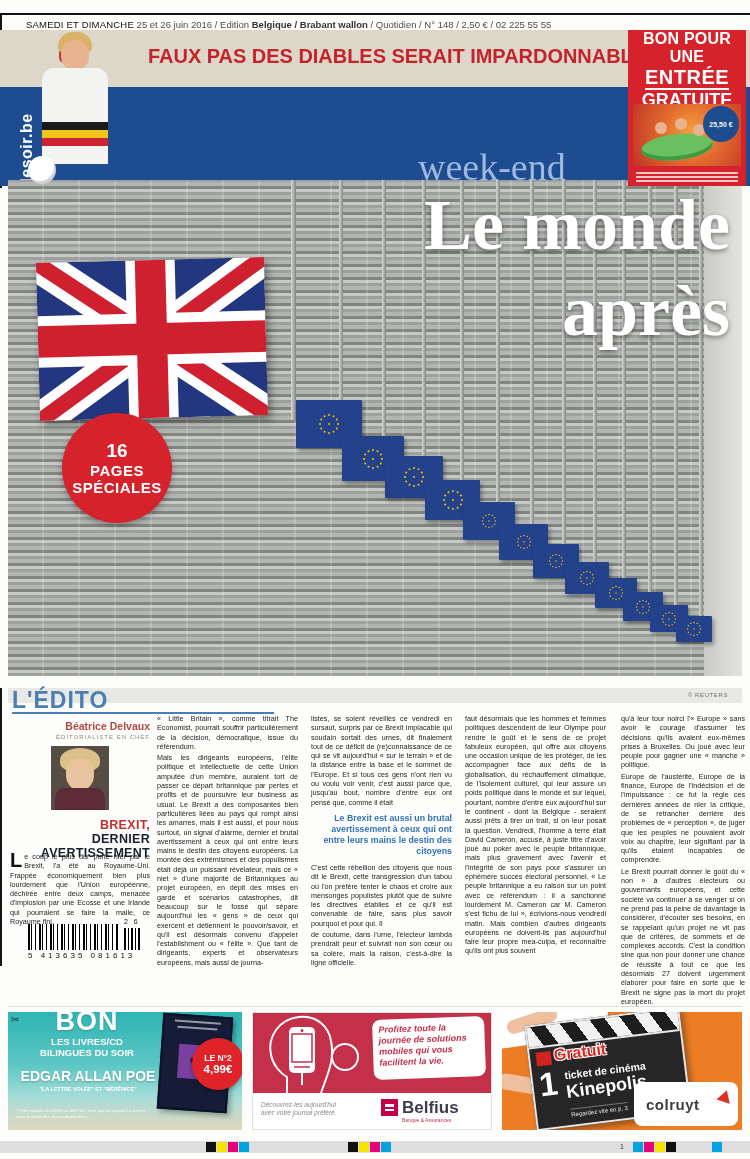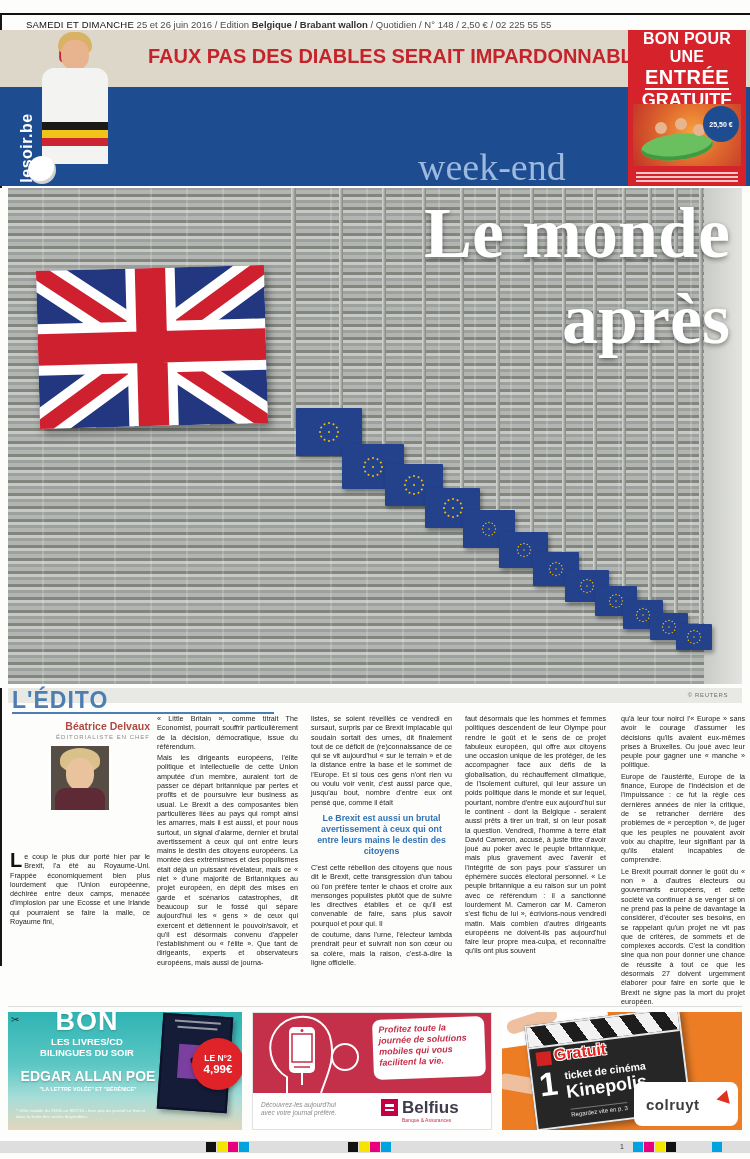--- a/index.html
+++ b/index.html
@@ -50,21 +50,21 @@
      background:radial-gradient(circle at 55% 45%,#f7a13c 0%,#e06a2e 45%,#c03327 100%);overflow:hidden;}
   .pr-float{position:absolute;left:8px;top:30px;width:72px;height:26px;background:#6abf5e;border-radius:50%;
      box-shadow:inset 0 -4px 0 #3f9a41;transform:rotate(-6deg);}
   .pr-person{position:absolute;width:12px;height:12px;border-radius:50%;background:#e8b48f;}
   .pr-badge{position:absolute;right:2px;top:2px;width:36px;height:36px;border-radius:50%;background:#1d4d90;
      color:#fff;font-size:7px;font-weight:bold;display:flex;align-items:center;justify-content:center;}
   .pr-terms{position:absolute;left:8px;top:140px;width:102px;}
   .pr-terms i{display:block;height:2px;background:rgba(255,255,255,.75);margin:2px 0;}
 
   
-  .photo{position:absolute;left:8px;top:188px;width:734px;height:496px;overflow:hidden;
+  .photo{position:absolute;left:8px;top:180px;width:734px;height:496px;overflow:hidden;
      background:
       repeating-linear-gradient(90deg,transparent 0 34px,rgba(255,255,255,.16) 34px 36px),
       repeating-linear-gradient(0deg,#9da19d 0 3px,#c6c9c5 3px 6px,#82867f 6px 9px,#b2b5b1 9px 13px);}
   .ph-light{position:absolute;left:696px;top:0;width:38px;height:496px;background:linear-gradient(90deg,#c9cbc6,#e3e4e0);}
   .pole{position:absolute;top:0;width:4px;background:linear-gradient(90deg,#d8dad7,#82857f);}
   .euflag{position:absolute;background:#24418c;box-shadow:2px 3px 4px rgba(0,0,0,.35);border-radius:1px;}
   .eudots{position:absolute;left:50%;top:50%;width:2px;height:2px;border-radius:50%;background:#f8c300;transform:translate(-50%,-50%);
      box-shadow:9px 0 0 #f8c300,7.8px 4.5px 0 #f8c300,4.5px 7.8px 0 #f8c300,0 9px 0 #f8c300,-4.5px 7.8px 0 #f8c300,
        -7.8px 4.5px 0 #f8c300,-9px 0 0 #f8c300,-7.8px -4.5px 0 #f8c300,-4.5px -7.8px 0 #f8c300,0 -9px 0 #f8c300,
        4.5px -7.8px 0 #f8c300,7.8px -4.5px 0 #f8c300;}
@@ -98,21 +98,21 @@
   .ed-title span{display:block;}
   .ed-title span:first-child{color:#c4322f;}
   .bodytext{font-size:7.2px;line-height:9.3px;text-align:justify;color:#1c1c1c;}
   .bodytext p{margin:0 0 2px 0;}
   .c1{position:absolute;left:10px;top:852px;width:140px;}
   .dropcap{float:left;font-size:20px;line-height:17px;font-weight:bold;padding-right:2px;color:#111;}
   .c2{position:absolute;left:157px;top:714px;width:141px;}
   .c3{position:absolute;left:311px;top:714px;width:141px;}
   .c4{position:absolute;left:465px;top:714px;width:141px;}
   .c5{position:absolute;left:621px;top:714px;width:124px;}
-  .pullquote{color:#3273b5;font-weight:bold;font-size:8.8px;line-height:11px;text-align:center;margin:6px 0 6px 0 !important;}
+  .pullquote{color:#3273b5;font-weight:bold;font-size:8.8px;line-height:11px;text-align:right;margin:6px 0 6px 0 !important;}
 
   
   .barcode{position:absolute;left:28px;top:920px;width:112px;height:42px;}
   .bars{position:absolute;left:0;top:4px;width:90px;height:26px;
      background:repeating-linear-gradient(90deg,#000 0 2px,#fff 2px 3px,#000 3px 4px,#fff 4px 7px,#000 7px 8px,#fff 8px 11px);}
   .bars-sm{position:absolute;left:96px;top:8px;width:16px;height:22px;
      background:repeating-linear-gradient(90deg,#000 0 2px,#fff 2px 4px,#000 4px 5px,#fff 5px 7px);}
   .bc-digits{position:absolute;left:0;top:31px;font-size:8px;letter-spacing:3px;color:#111;}
   .bc-sup{position:absolute;left:96px;top:-2px;font-size:7px;letter-spacing:2px;color:#111;}
 
@@ -283,43 +283,59 @@
       </div>
     <div class="euflag sm" style="left:668px;top:436px;width:36px;height:26px;">
         <span class="eudots"></span>
       </div>
 
     <div class="hero-head">
       <div>Le monde</div>
       <div>après</div>
     </div>
 
+    <div class="badge16">
+      <span>16</span>
+      <span>PAGES</span>
+      <span>SPÉCIALES</span>
+    </div>
   </div>
 
   <div class="credit-strip">
     <span class="credit">© REUTERS</span>
   </div>
 
   <div class="ed-head">L'ÉDITO</div>
   <div class="ed-rule"></div>
 
   <div class="ed-col1">
     <div class="ed-author">Béatrice Delvaux</div>
     <div class="ed-role">ÉDITORIALISTE EN CHEF</div>
     <div class="portrait">
       <div class="po-hair"></div>
       <div class="po-face"></div>
       <div class="po-top"></div>
     </div>
+    <div class="ed-title">
+      <span>BREXIT,</span>
+      <span>DERNIER</span>
+      <span>AVERTISSEMENT</span>
+    </div>
   </div>
 
   <div class="c1 bodytext">
     <p><span class="dropcap">L</span><span>e coup le plus dur porté hier par le Brexit, l'a été au Royaume-Uni. Frappée économiquement bien plus lourdement que l'Union européenne, déchirée entre deux camps, menacée d'implosion par une Ecosse et une Irlande qui pourraient se faire la malle, ce Royaume fini,</span></p>
   </div>
 
+  <div class="barcode">
+    <span class="bc-sup">2 6</span>
+    <div class="bars"></div>
+    <div class="bars-sm"></div>
+    <div class="bc-digits">5 413635 081613</div>
+  </div>
 
   <div class="c2 bodytext">
     <p>« Little Britain », comme titrait The Economist, pourrait souffrir particulièrement de la décision, démocratique, issue du référendum.</p>
     <p>Mais les dirigeants européens, l'élite politique et intellectuelle de cette Union amputée d'un membre, auraient tort de passer ce départ britannique par pertes et profits et de poursuivre leur business as usual. Le Brexit a des composantes bien particulières liées au pays qui rompt ainsi les amarres, mais il est aussi, et pour nous surtout, un signal d'alarme, dernier et brutal avertissement à ceux qui ont entre leurs mains le destin des citoyens européens. La montée des extrémismes et des populismes était déjà un puissant révélateur, mais ce « niet » d'une majorité de Britanniques au projet européen, en dépit des mises en garde et scénarios catastrophes, dit beaucoup sur le fossé qui sépare aujourd'hui les « gens » de ceux qui exercent et détiennent le pouvoir/savoir, et qu'il est désormais convenu d'appeler l'establishment ou « l'élite ». Que tant de dirigeants, experts et observateurs européens, mais aussi de journa-</p>
   </div>
 
   <div class="c3 bodytext">
     <p>listes, se soient réveillés ce vendredi en sursaut, surpris par ce Brexit implacable qui soudain sortait des urnes, dit finalement tout de ce déficit de (re)connaissance de ce qui se vit aujourd'hui « sur le terrain » et de la distance entre la base et le sommet de l'Europe. Et si tous ces gens n'ont rien vu ou voulu voir venir, c'est aussi parce que, jusqu'au bout, nombre d'entre eux ont pensé que, comme il était</p>
     <p class="pullquote">Le Brexit est aussi un brutal avertissement à ceux qui ont entre leurs mains le destin des citoyens</p>
     <p>C'est cette rébellion des citoyens que nous dit le Brexit, cette transgression d'un tabou où l'on préfère tenter le chaos et croire aux mensonges populistes plutôt que de suivre les directives établies et ce qu'il est convenable de faire, sans plus savoir pourquoi et pour qui. Il</p>

